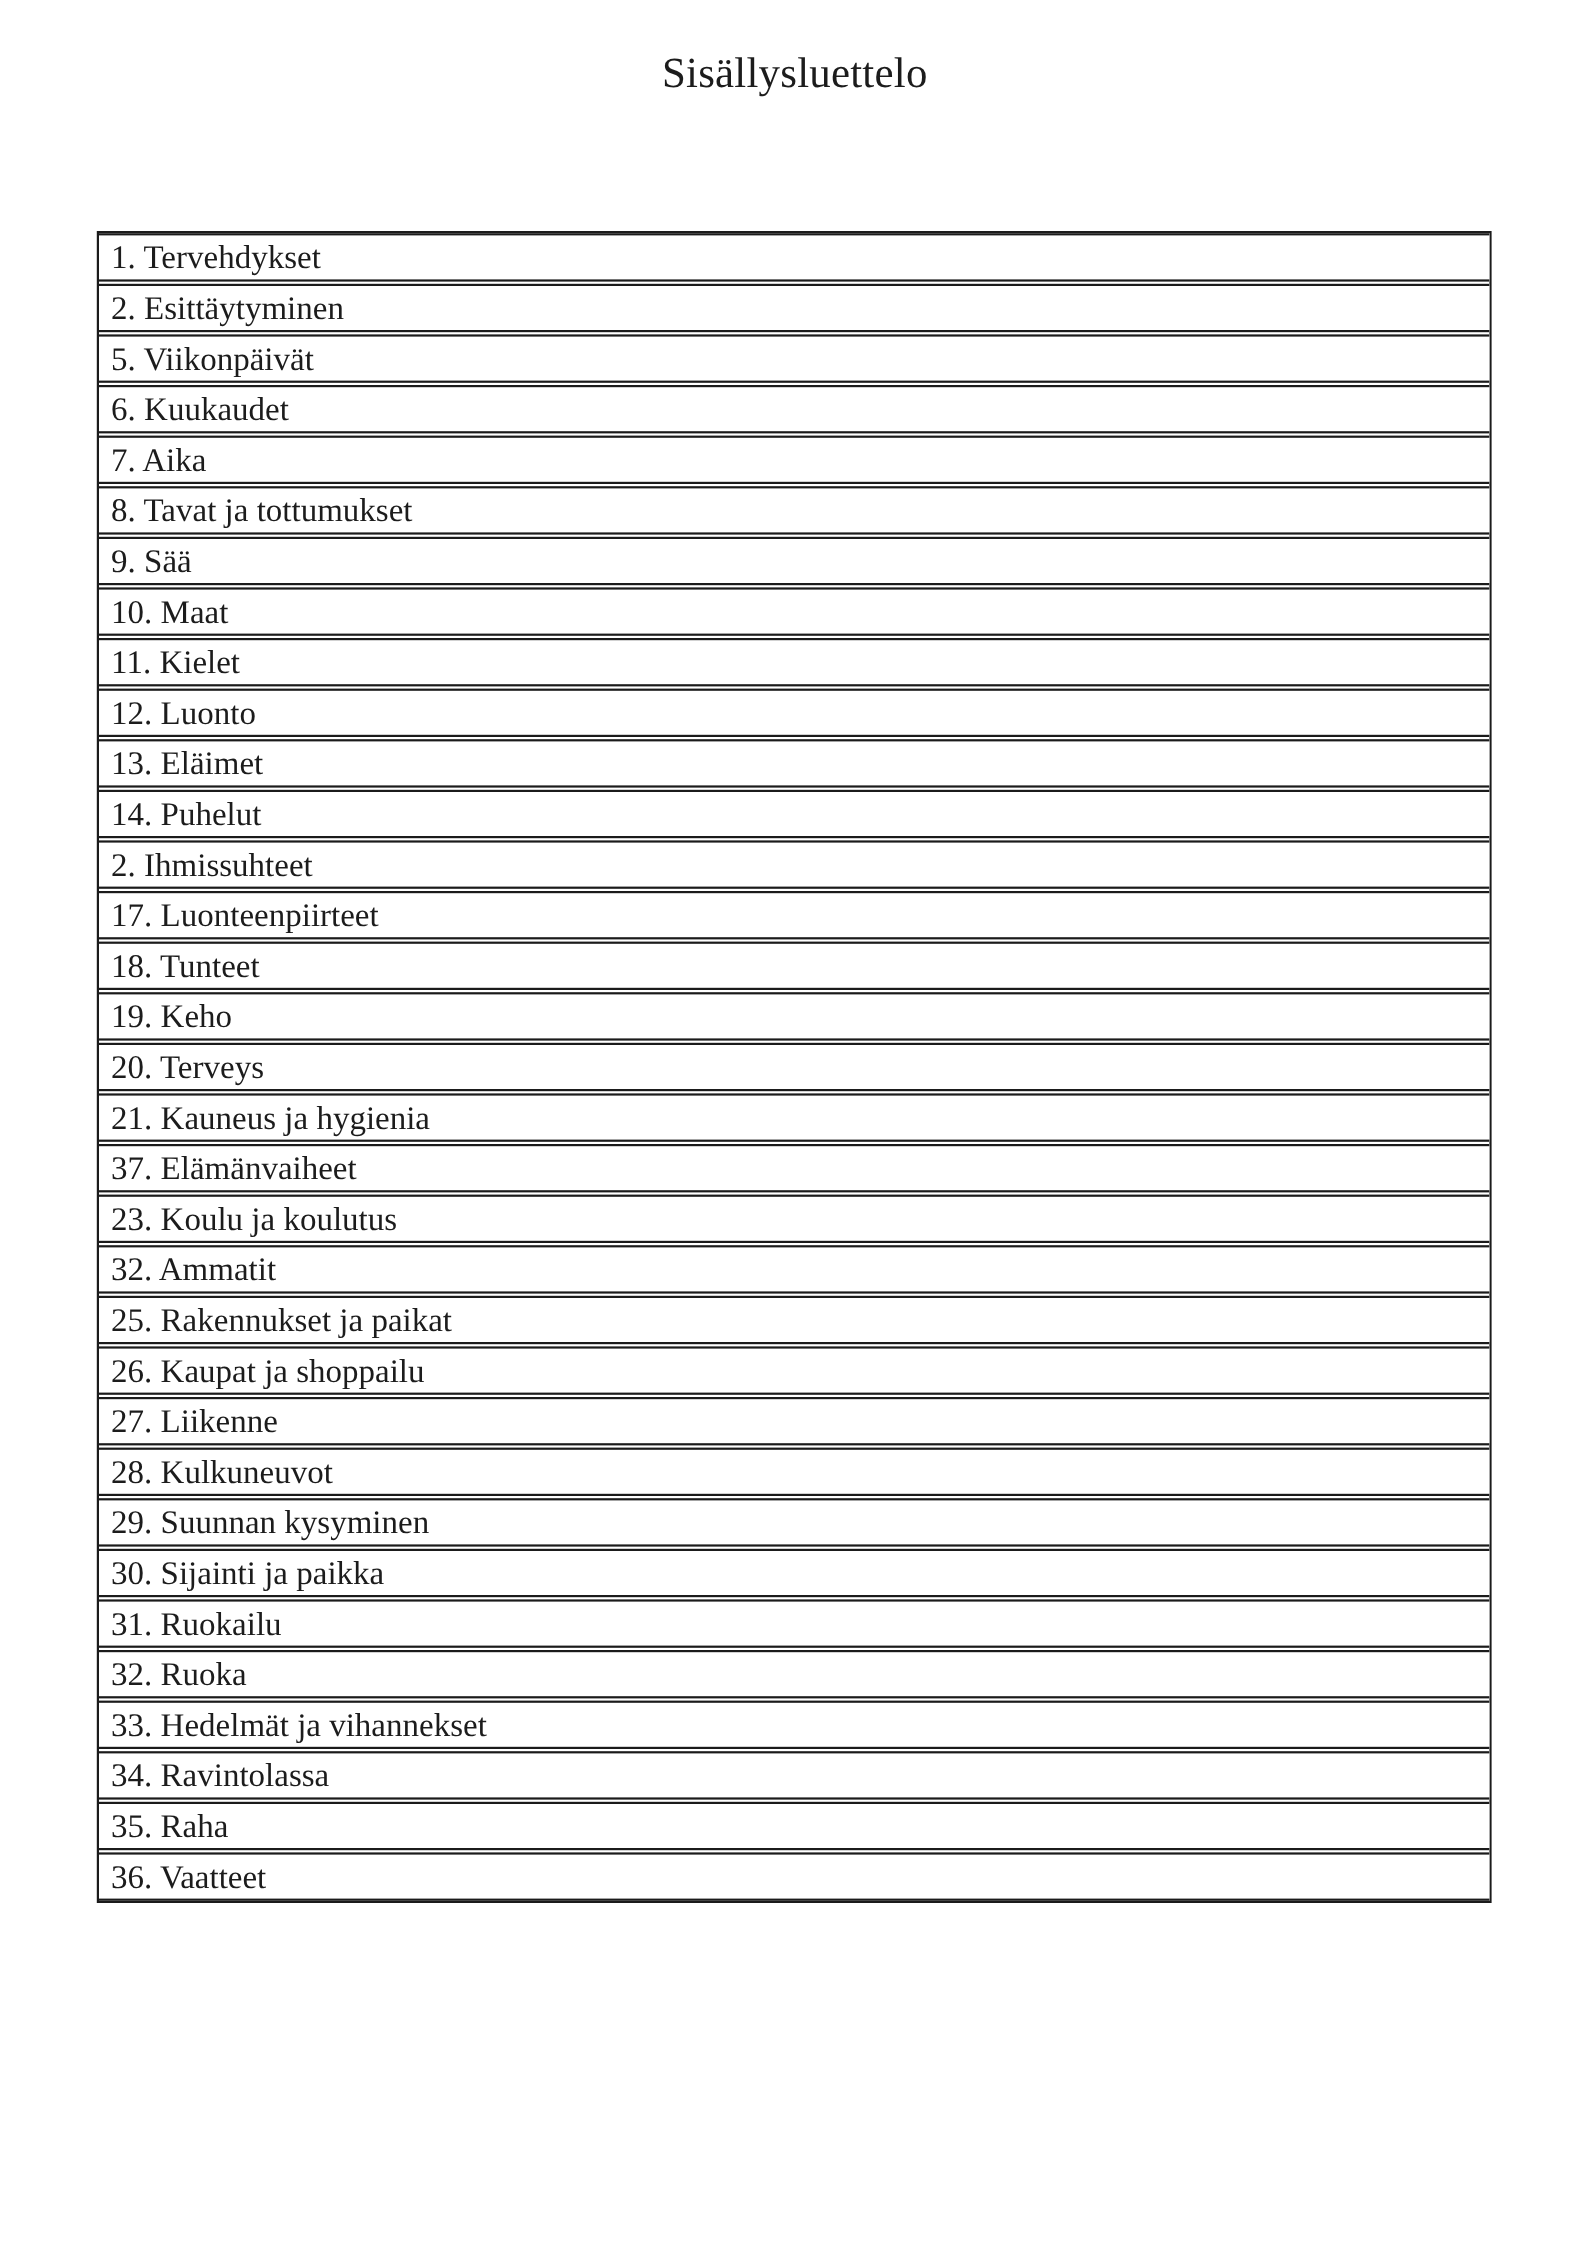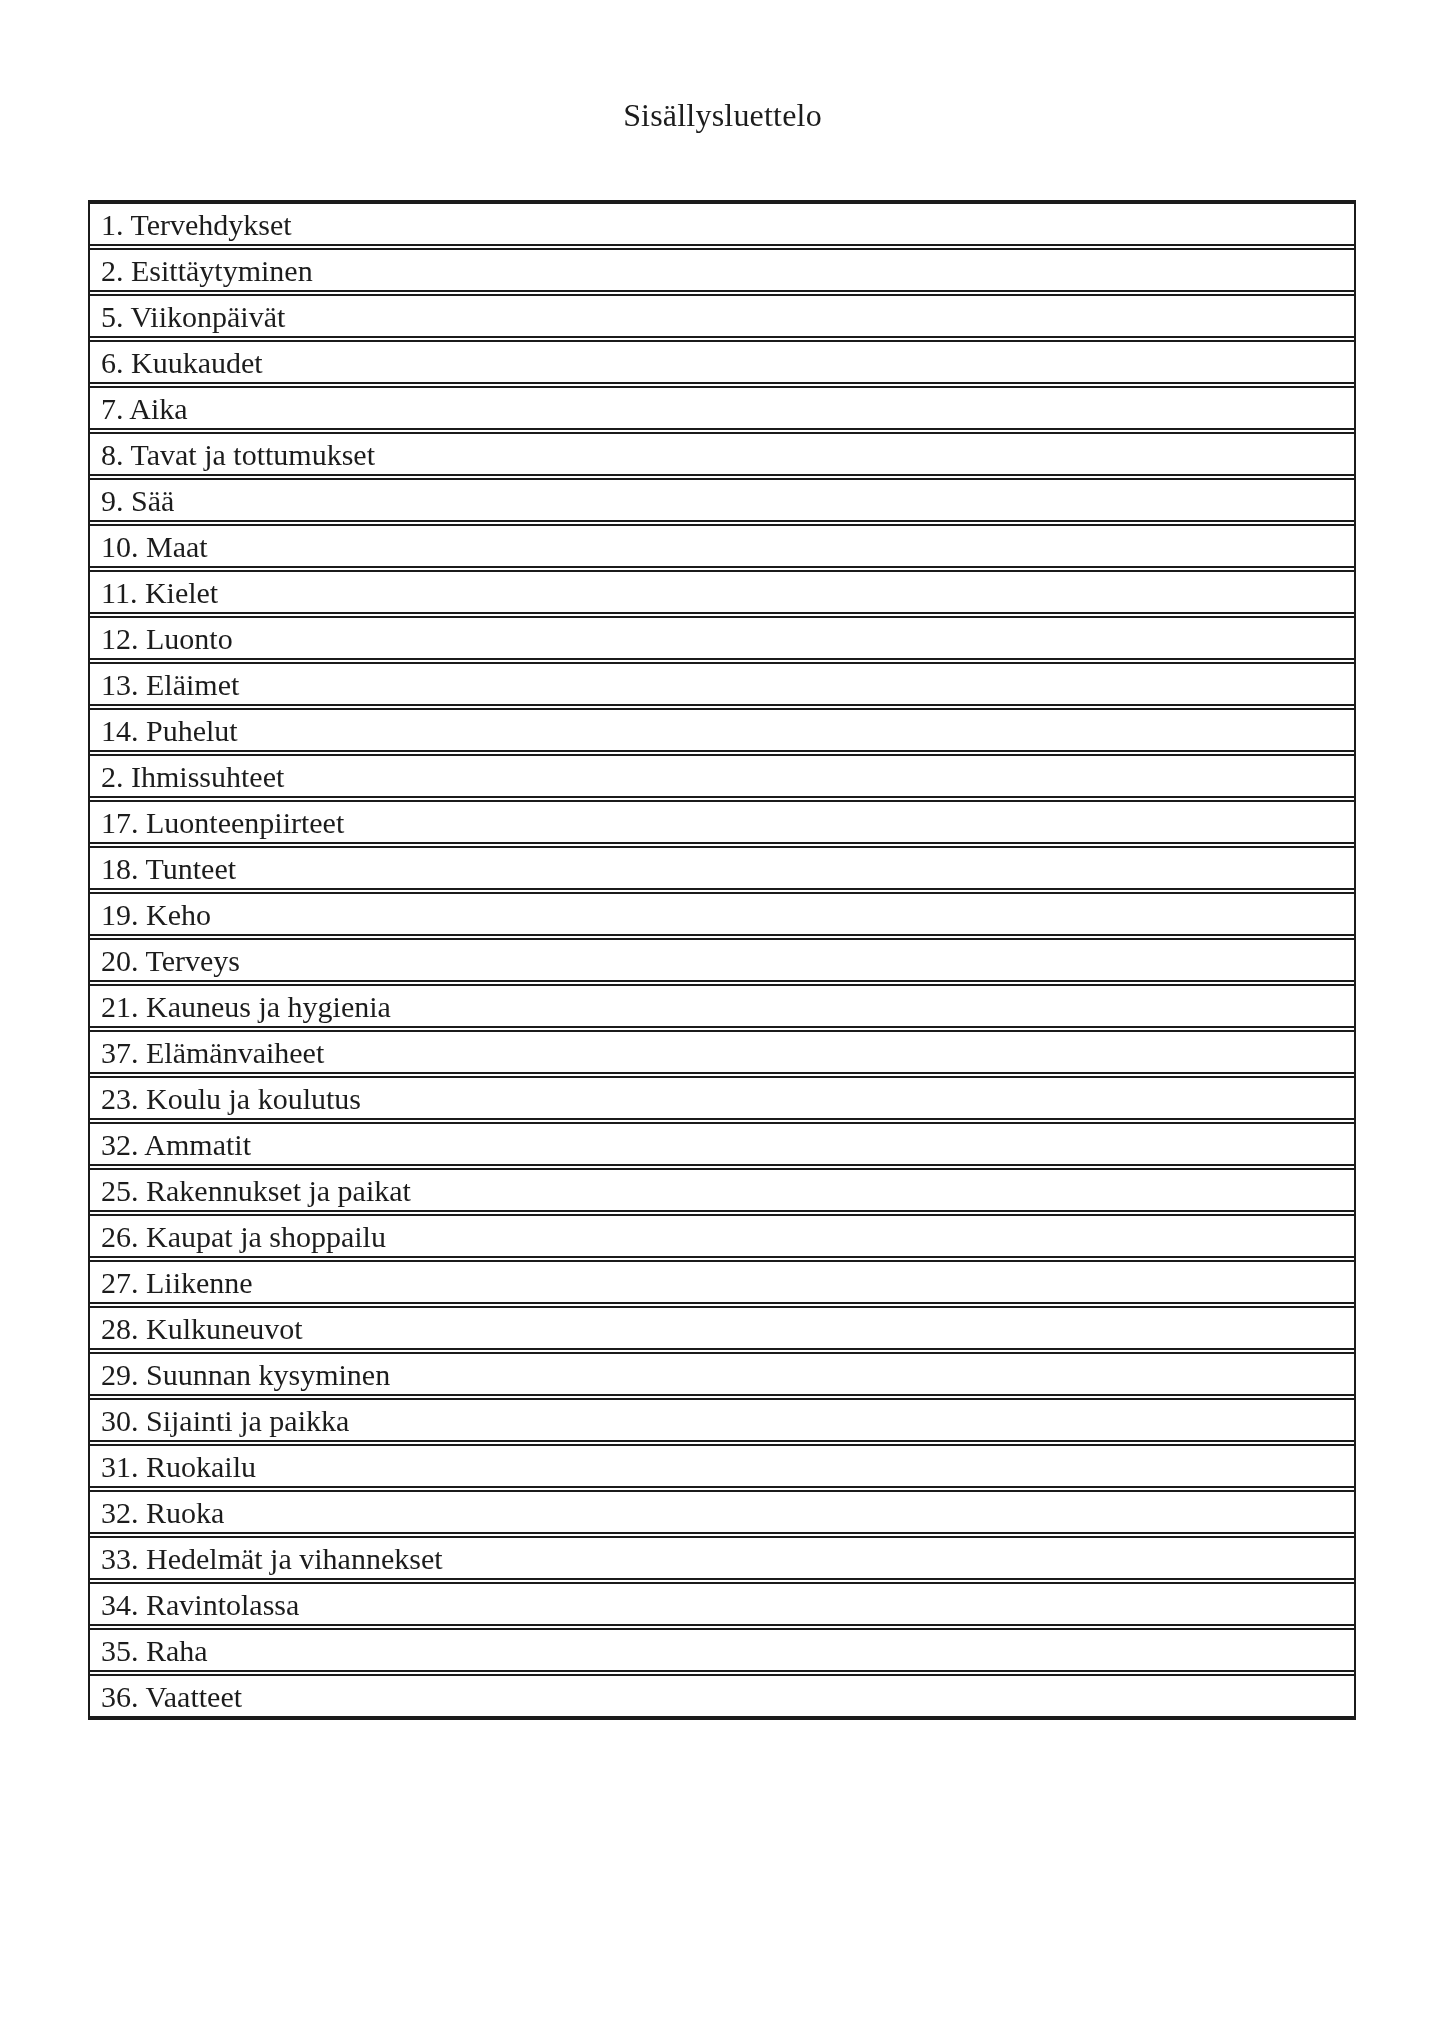--- a/index.html
+++ b/index.html
@@ -16,33 +16,33 @@
       position: relative;
     }
     .page {
       width: 1445px;
       height: 2043px;
       background: #ffffff;
       position: relative;
     }
     .doc-title {
       margin: 0;
-      padding-top: 96px;
+      padding-top: 48px;
       text-align: center;
-      font-size: 32px;
+      font-size: 39px;
       font-weight: normal;
       line-height: 38px;
       letter-spacing: 0.2px;
       color: #1c1c1c;
     }
     .toc-table {
       box-sizing: border-box;
       position: absolute;
       left: 88px;
-      top: 200px;
+      top: 210px;
       width: 1268px;
       border: 2px solid #1b1b1b;
       display: flex;
       flex-direction: column;
       row-gap: 2px;
       background: #ffffff;
     }
     .toc-row {
       border-top: 2px solid #1b1b1b;
       border-bottom: 2px solid #1b1b1b;

